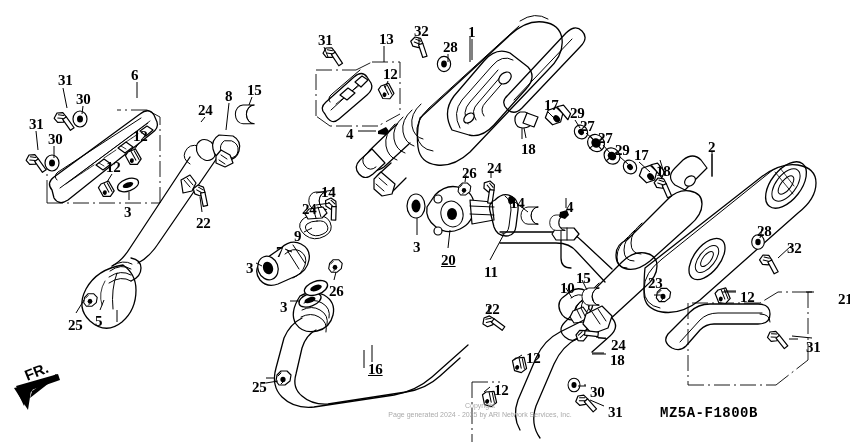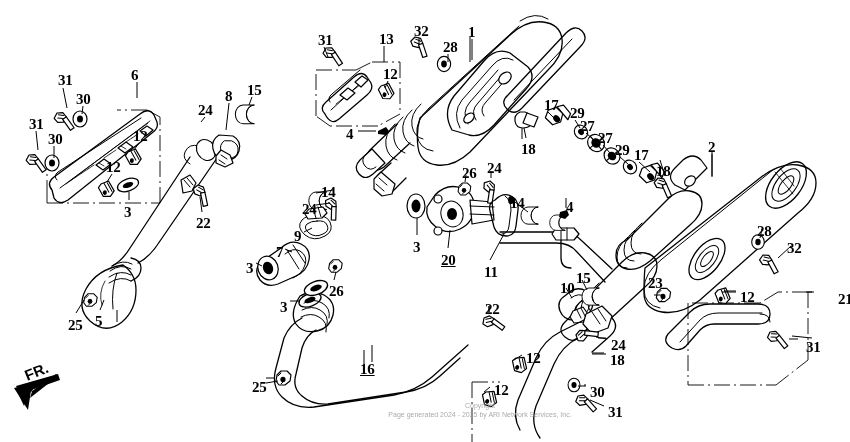--- a/index.html
+++ b/index.html
@@ -530,23 +530,24 @@
       <div class="lbl" style="left: 757px; top: 224px;">28</div>
       <div class="lbl" style="left: 787px; top: 241px;">32</div>
       <div class="lbl" style="left: 806px; top: 340px;">31</div>
       <div class="lbl" style="left: 485px; top: 302px;">22</div>
       <div class="lbl" style="left: 611px; top: 338px;">24</div>
       <div class="lbl" style="left: 610px; top: 353px;">18</div>
       <div class="lbl" style="left: 526px; top: 351px;">12</div>
       <div class="lbl" style="left: 494px; top: 383px;">12</div>
       <div class="lbl" style="left: 590px; top: 385px;">30</div>
       <div class="lbl" style="left: 608px; top: 405px;">31</div>
-      <div class="lbl" style="left: 360px; top: 362px; text-decoration: underline;">16</div>
+      <div class="lbl" style="left: 368px; top: 362px; text-decoration: underline;">16</div>
       <div class="lbl" style="left: 252px; top: 380px;">25</div>
     </div>
 
+  <div id="partno">MZ5A-F1800B</div>
 
   <div id="watermark">
     <div>Copyright</div>
     <div>Page generated 2024 - 2025 by ARI Network Services, Inc.</div>
   </div>
 
 </div>
 
 </body></html>

